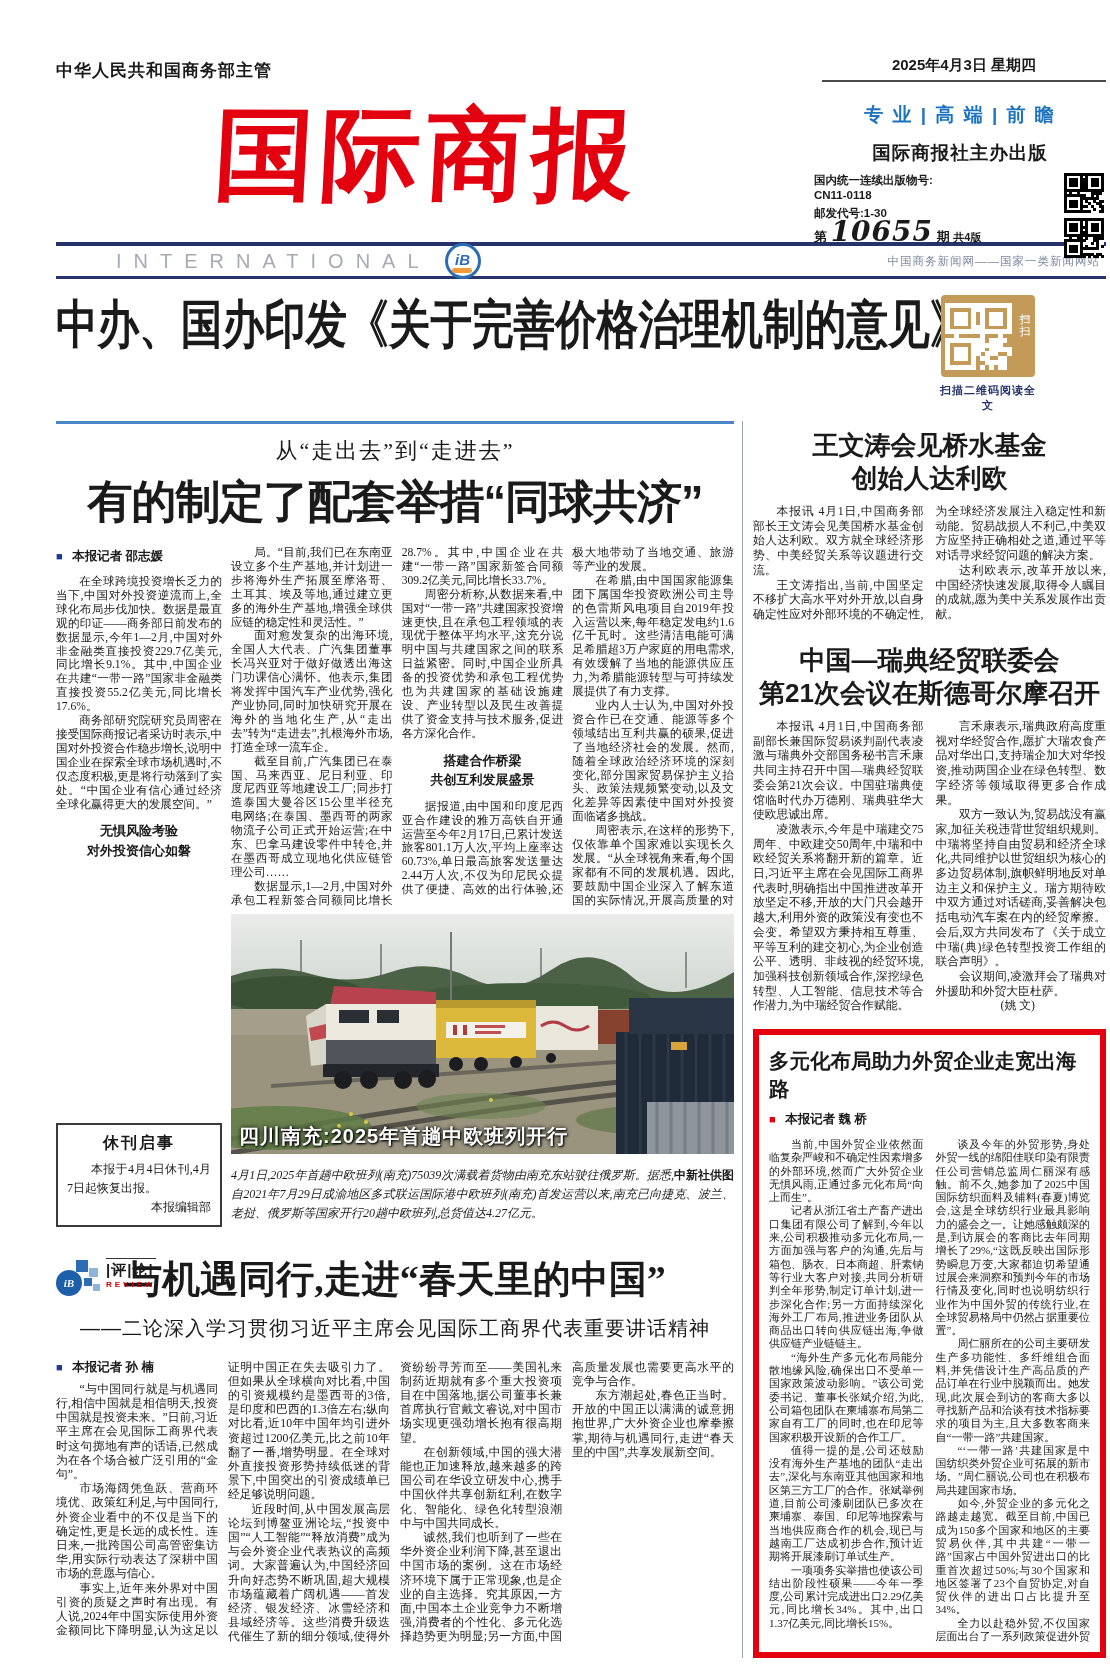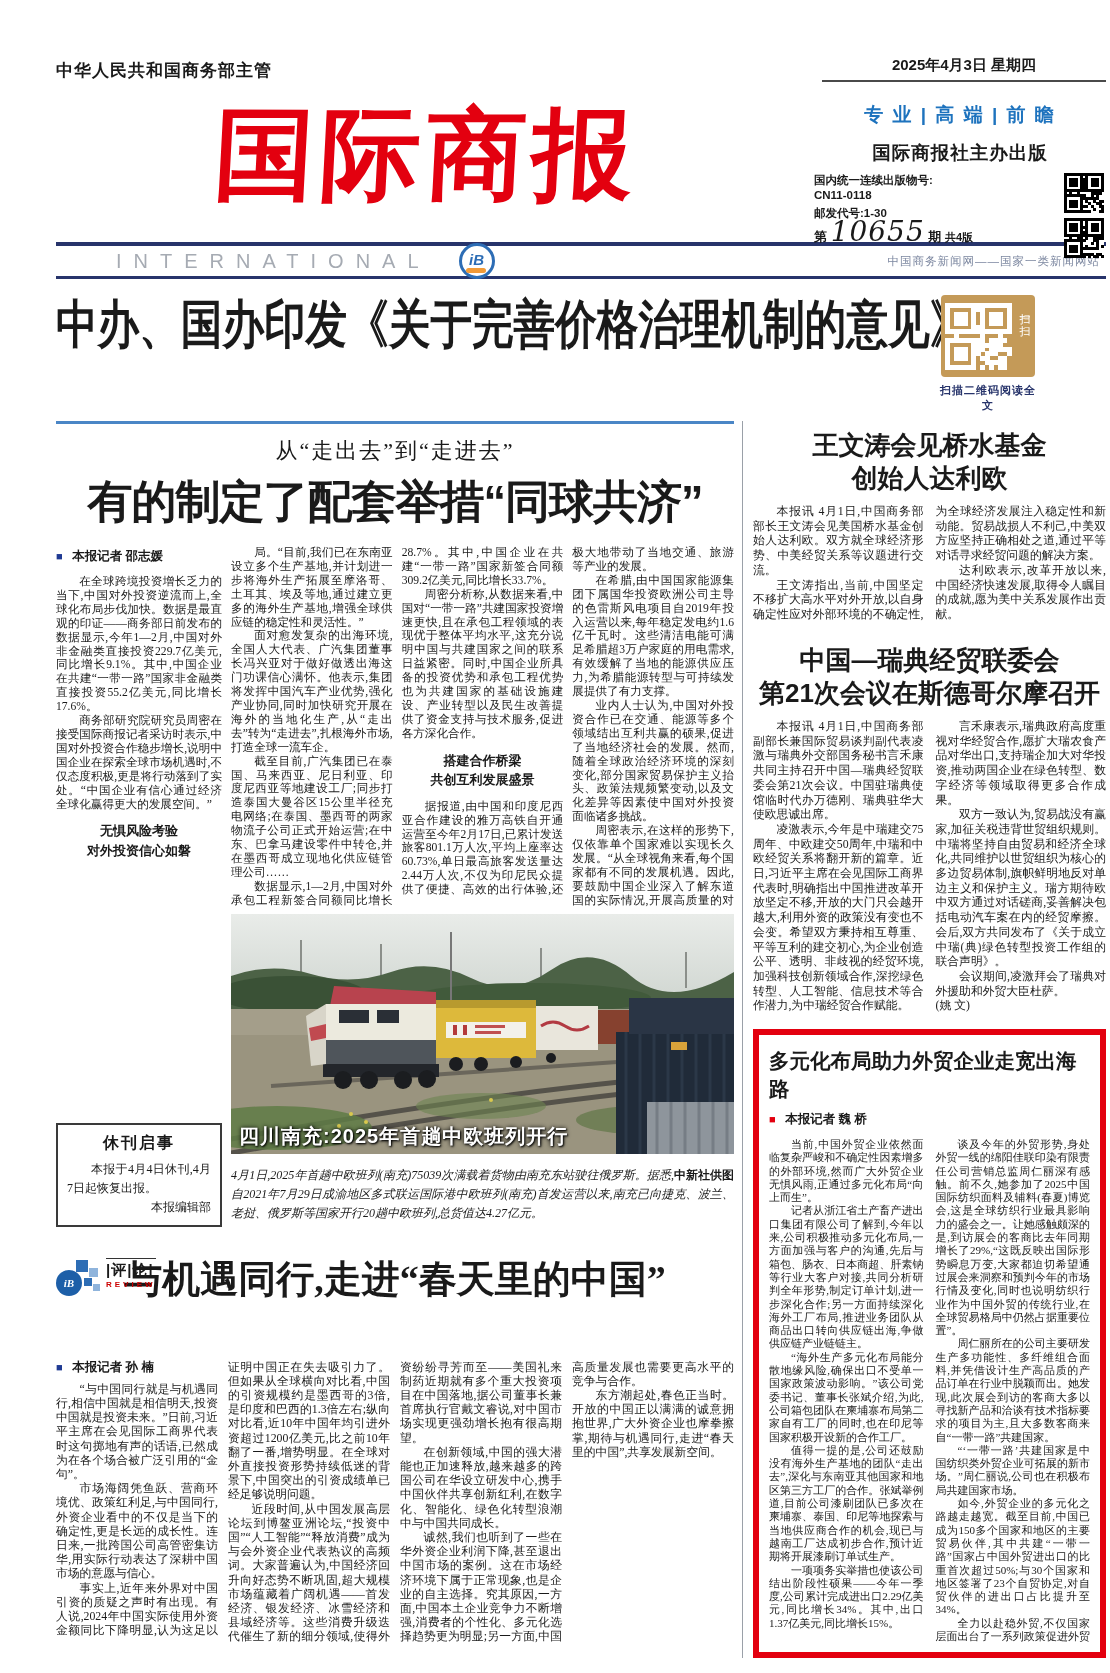--- a/index.html
+++ b/index.html
@@ -15,31 +15,31 @@
   .mh-mid{display:flex;height:152px;margin-top:2px;}
   .paper-name{flex:1;font-size:100px;font-weight:900;color:#e3000f;letter-spacing:6px;
               line-height:140px;margin-left:158px;transform:skewX(-3deg);
               font-family:"DejaVu Serif","Liberation Serif",serif;}
   .mh-right{width:292px;font-family:"Liberation Sans",sans-serif;}
   .slogan{color:#1e73be;font-weight:bold;font-size:19px;letter-spacing:2px;text-align:center;margin-top:18px;}
   .publisher{font-weight:bold;font-size:18.5px;text-align:center;margin-top:12px;letter-spacing:1px;}
   .pub-rows{display:flex;margin-top:8px;}
   .pub-left{flex:1;font-size:11.5px;font-weight:bold;line-height:15px;}
   .issue-row{margin-top:3px;font-weight:bold;font-size:13px;}
-  .issue-no{font-family:"DejaVu Serif",serif;font-style:italic;font-size:28px;font-weight:400;letter-spacing:1px;margin-top:42px;}
+  .issue-no{font-family:"DejaVu Serif",serif;font-style:italic;font-size:28px;font-weight:700;letter-spacing:1px;margin-top:42px;}
   .pages{font-size:11px;}
   .qr-stack{width:40px;display:flex;flex-direction:column;gap:5px;margin-right:2px;}
   .qr{position:relative;background:#fff;}
   .qr .m{position:absolute;background:#000;}
   .qr.gold{background:transparent;}
   .qr.gold .m{background:#fff;}
 
   .eng-strip{margin-top:6px;border-top:4px solid #27346b;border-bottom:3px solid #27346b;
              height:30px;display:flex;align-items:center;font-family:"Liberation Sans",sans-serif;}
-  .eng-words{display:flex;align-items:center;gap:28px;margin-left:60px;color:#a6abb3;
+  .eng-words{display:flex;align-items:center;gap:14px;margin-left:60px;color:#a6abb3;
              font-size:20px;letter-spacing:12px;font-weight:500;}
   .brand-logo{width:30px;height:30px;border-radius:50%;border:3px solid #2d6db5;background:#fff;
               color:#2d6db5;font-style:italic;font-weight:bold;font-size:15px;line-height:28px;
               text-align:center;position:relative;letter-spacing:0;}
   .brand-logo::after{content:"";position:absolute;left:4px;bottom:3px;width:20px;height:5px;
               border-radius:3px;background:#f29b38;}
   .site-note{margin-left:auto;margin-right:6px;color:#7c87a0;font-size:11.5px;letter-spacing:1px;}
 
   
   .banner{position:relative;margin-top:16px;height:118px;}
@@ -95,21 +95,21 @@
   .photo-caption{font-size:12px;line-height:1.6;text-align:justify;font-style:italic;}
   .photo-caption .credit{font-weight:bold;float:right;font-style:normal;}
 
   
   .sb-title{text-align:center;font-weight:900;font-size:26px;line-height:1.25;margin:8px 0 10px 0;
             font-family:"Liberation Sans","DejaVu Sans",sans-serif;}
   .sb-body{column-count:2;column-gap:12px;column-fill:auto;overflow:hidden;
            font-size:11.8px;line-height:14.7px;}
   .sb-body.a1{height:130px;}
   .sb-body.a2{height:296px;}
-  .sign-line{text-align:left;padding-right:6px;}
+  .sign-line{text-align:center;padding-right:6px;}
 
   
   .red-box{border:6px solid #e3000f;margin-top:14px;padding:10px 10px 8px;}
   .red-box h3{margin:2px 0 8px 0;font-size:20.5px;font-weight:900;letter-spacing:0;
               font-family:"Liberation Sans","DejaVu Sans",sans-serif;}
   .red-cols{column-count:2;column-gap:12px;column-fill:auto;height:506px;overflow:hidden;
             font-size:11px;line-height:13.3px;}
 
   
   .review{margin-top:14px;position:relative;}
@@ -750,20 +750,21 @@
               <div class="s1" style="left:28px;top:18px;width:8px;height:8px"></div>
               <div class="s2" style="left:37px;top:24px;width:7px;height:7px"></div>
               <div class="c">iB</div>
             </div>
             <div class="rl-text">
               <div class="t">|评|论|</div>
               <div class="r">REVIEW</div>
             </div>
           </div>
           <h2 class="review-title">与机遇同行,走进“春天里的中国”</h2>
+          <div class="review-subtitle">——二论深入学习贯彻习近平主席会见国际工商界代表重要讲话精神</div>
         </div>
         <div class="review-body body-text">
           <div class="byline">
             <span class="sq">■</span>
             <span>本报记者 孙 楠</span>
           </div>
           <div style="display:contents"><p>“与中国同行就是与机遇同行,相信中国就是相信明天,投资中国就是投资未来。”日前,习近平主席在会见国际工商界代表时这句掷地有声的话语,已然成为在各个场合被广泛引用的“金句”。</p><p>市场海阔凭鱼跃、营商环境优、政策红利足,与中国同行,外资企业看中的不仅是当下的确定性,更是长远的成长性。连日来,一批跨国公司高管密集访华,用实际行动表达了深耕中国市场的意愿与信心。</p><p>事实上,近年来外界对中国引资的质疑之声时有出现。有人说,2024年中国实际使用外资金额同比下降明显,认为这足以证明中国正在失去吸引力了。但如果从全球横向对比看,中国的引资规模约是墨西哥的3倍,是印度和巴西的1.3倍左右;纵向对比看,近10年中国年均引进外资超过1200亿美元,比之前10年翻了一番,增势明显。在全球对外直接投资形势持续低迷的背景下,中国突出的引资成绩单已经足够说明问题。</p><p>近段时间,从中国发展高层论坛到博鳌亚洲论坛,“投资中国”“人工智能”“释放消费”成为与会外资企业代表热议的高频词。大家普遍认为,中国经济回升向好态势不断巩固,超大规模市场蕴藏着广阔机遇——首发经济、银发经济、冰雪经济和县域经济等。这些消费升级迭代催生了新的细分领域,使得外资纷纷寻芳而至——美国礼来制药近期就有多个重大投资项目在中国落地,据公司董事长兼首席执行官戴文睿说,对中国市场实现更强劲增长抱有很高期望。</p><p>在创新领域,中国的强大潜能也正加速释放,越来越多的跨国公司在华设立研发中心,携手中国伙伴共享创新红利,在数字化、智能化、绿色化转型浪潮中与中国共同成长。</p><p>诚然,我们也听到了一些在华外资企业利润下降,甚至退出中国市场的案例。这在市场经济环境下属于正常现象,也是企业的自主选择。究其原因,一方面,中国本土企业竞争力不断增强,消费者的个性化、多元化选择趋势更为明显;另一方面,中国高质量发展也需要更高水平的竞争与合作。</p><p>东方潮起处,春色正当时。开放的中国正以满满的诚意拥抱世界,广大外资企业也摩拳擦掌,期待与机遇同行,走进“春天里的中国”,共享发展新空间。</p></div>
         </div>
       </section>
     </div>

